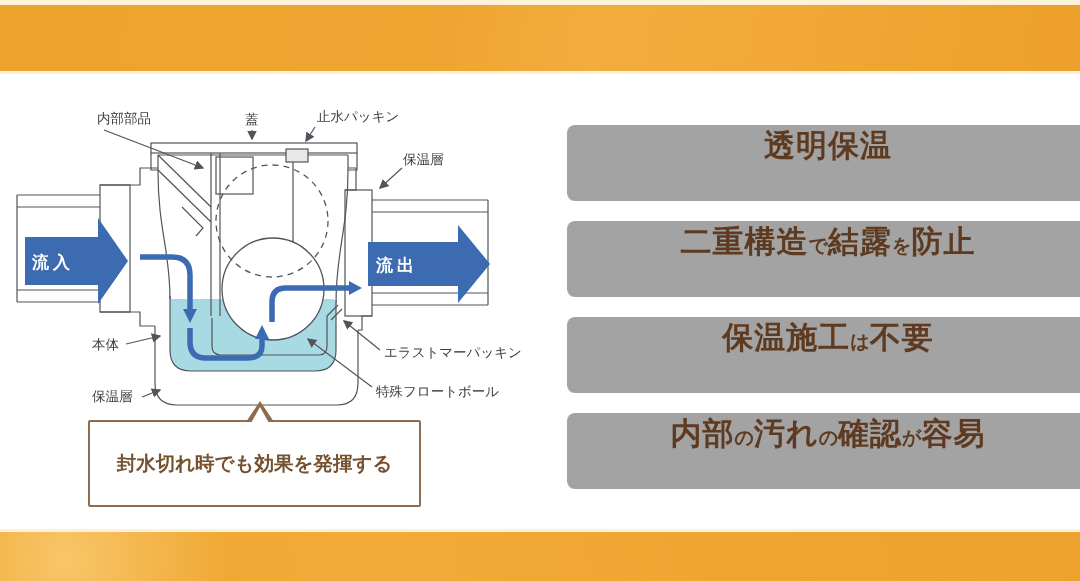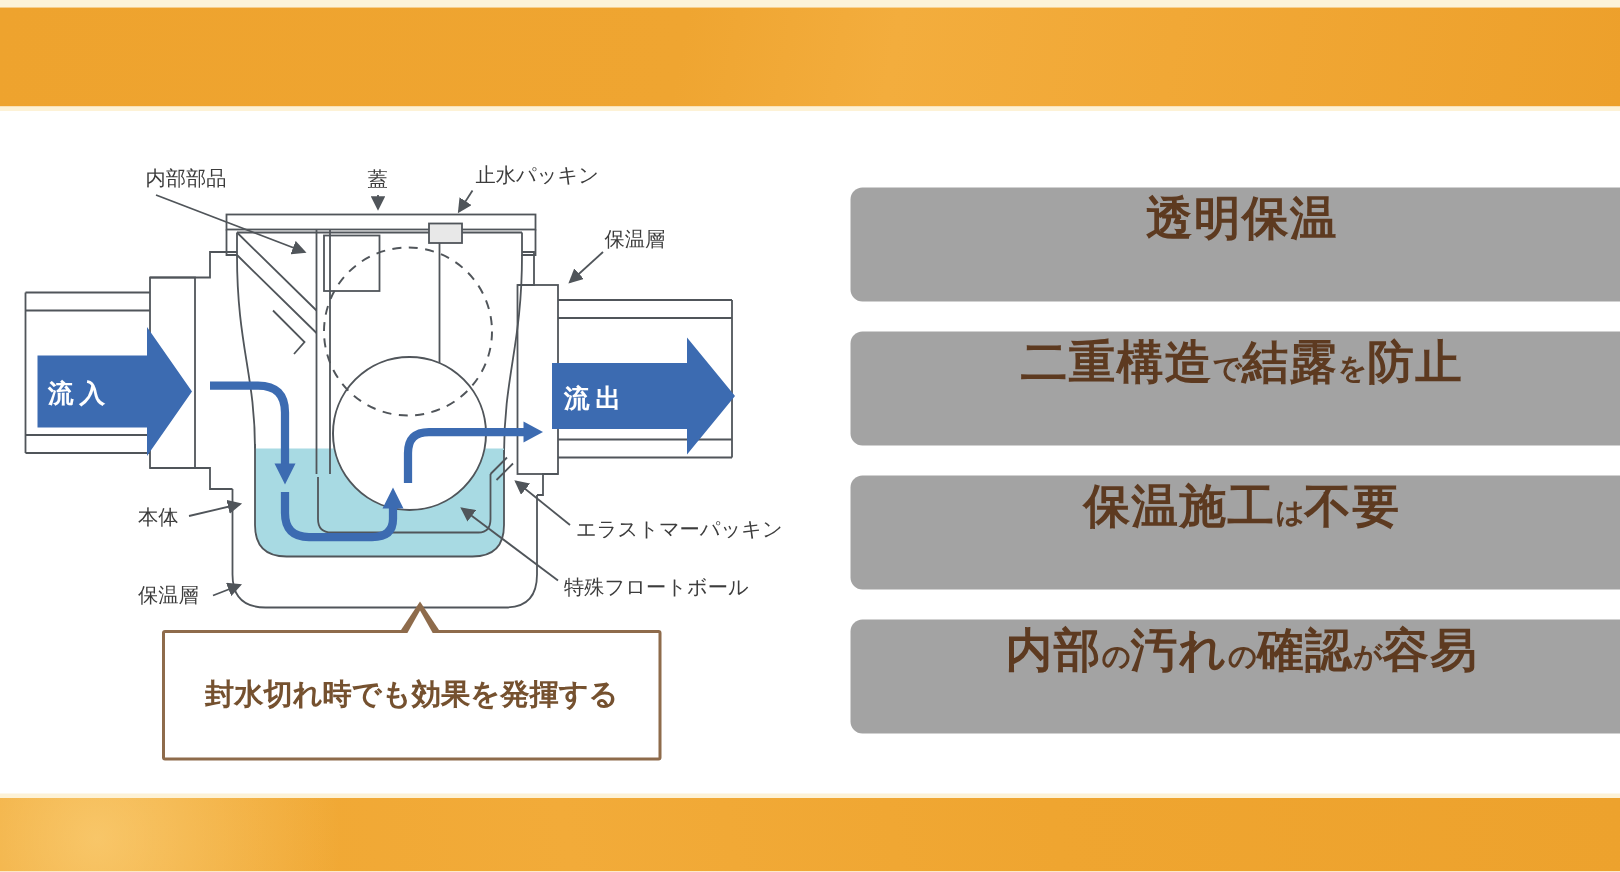--- a/index.html
+++ b/index.html
@@ -19,21 +19,21 @@
 
   
   .diagram-svg{position:absolute;left:0;top:0;width:540px;height:530px;}
   .lbl{font-size:13.5px;fill:#3c3c3c;}
   .flowtxt{font-size:17px;font-weight:bold;fill:#ffffff;letter-spacing:4px;}
 
   
   .caption-box{position:absolute;left:88px;top:420px;width:329px;height:83px;
     background:#ffffff;border:2.5px solid #8e6b4b;border-radius:2px;
     display:flex;flex-direction:column;justify-content:center;align-items:center;
-    color:#75512f;font-size:19.5px;font-weight:bold;line-height:1.7;margin-left:20px;}
+    color:#75512f;font-size:19.5px;font-weight:bold;line-height:1.7;}
   .caption-tail-outer{position:absolute;top:-21px;left:156px;width:0;height:0;
     border-left:14px solid transparent;border-right:14px solid transparent;
     border-bottom:21px solid #8e6b4b;}
   .caption-tail-inner{position:absolute;top:-15px;left:161px;width:0;height:0;
     border-left:9px solid transparent;border-right:9px solid transparent;
     border-bottom:16px solid #ffffff;}
 
   
   .feature-card{position:absolute;left:567px;width:522px;height:76px;
     background:#a3a3a3;border-radius:8px;

